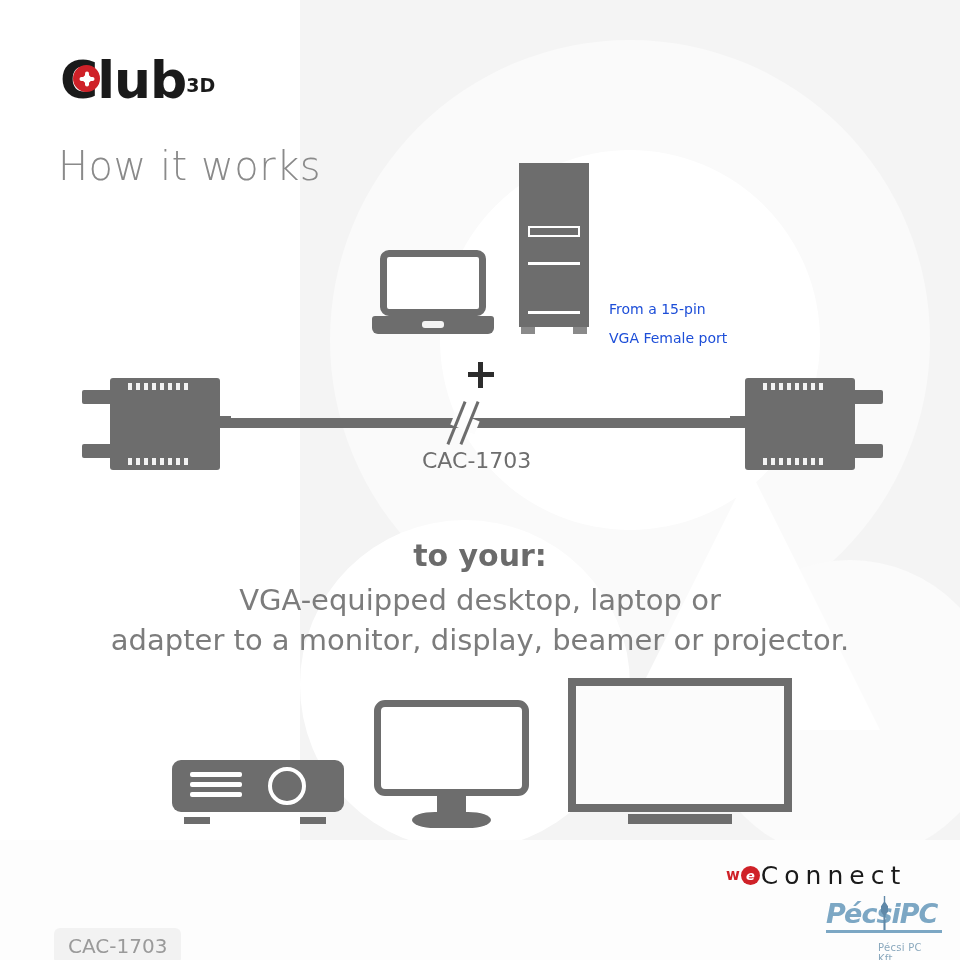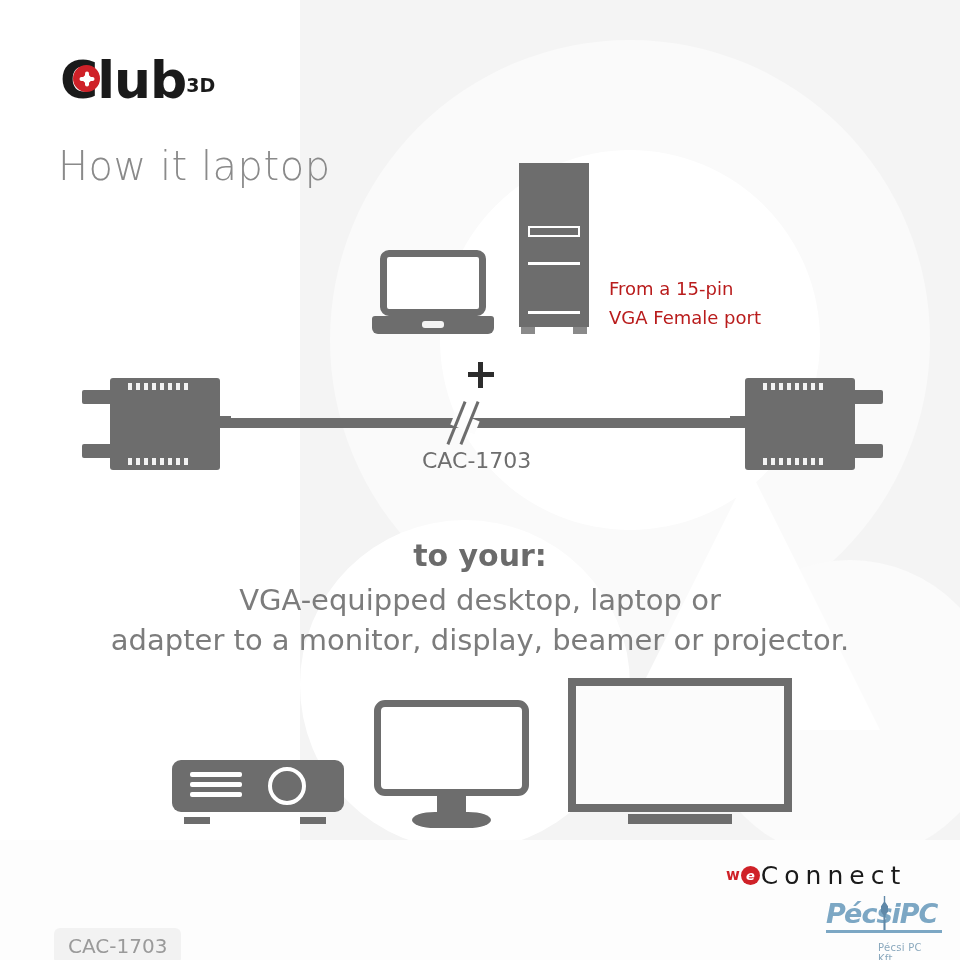--- a/index.html
+++ b/index.html
@@ -123,24 +123,24 @@
   #headline {
     left: 58px; top: 143px;
     font-size: 40px;
     color: #8a8a8a;
     font-weight: 300;
     letter-spacing: 0.5px;
   }
 
   
   #source-note {
-    left: 609px; top: 274px;
-    font-size: 18px;
+    left: 609px; top: 295px;
+    font-size: 14px;
     line-height: 29px;
-    color: #b91c1c;
+    color: #1d4ed8;
     white-space: pre-line;
   }
 
   
   #plus-sign {
     left: 468px; top: 362px;
     width: 26px; height: 26px;
   }
   #plus-sign::before, #plus-sign::after {
     content: "";
@@ -464,21 +464,21 @@
   <div class="wm wm-wedge layer"></div>
   <div class="wm wm-strip-b"></div>
 
   <div id="brand-logo" class="layer">
     <span class="logo-word">Club</span><span class="logo-3d">3D</span>
     <span class="logo-emblem">
       <span class="logo-emblem-dot"></span>
     </span>
   </div>
 
-  <div id="headline" class="layer">How it laptop</div>
+  <div id="headline" class="layer">How it works</div>
 
   <div id="laptop" class="layer">
     <div id="laptop-screen"></div>
     <div id="laptop-base"></div>
     <div id="laptop-pad"></div>
   </div>
 
   <div id="tower" class="layer">
     <div id="tower-body"></div>
     <div id="tower-bay"></div>

